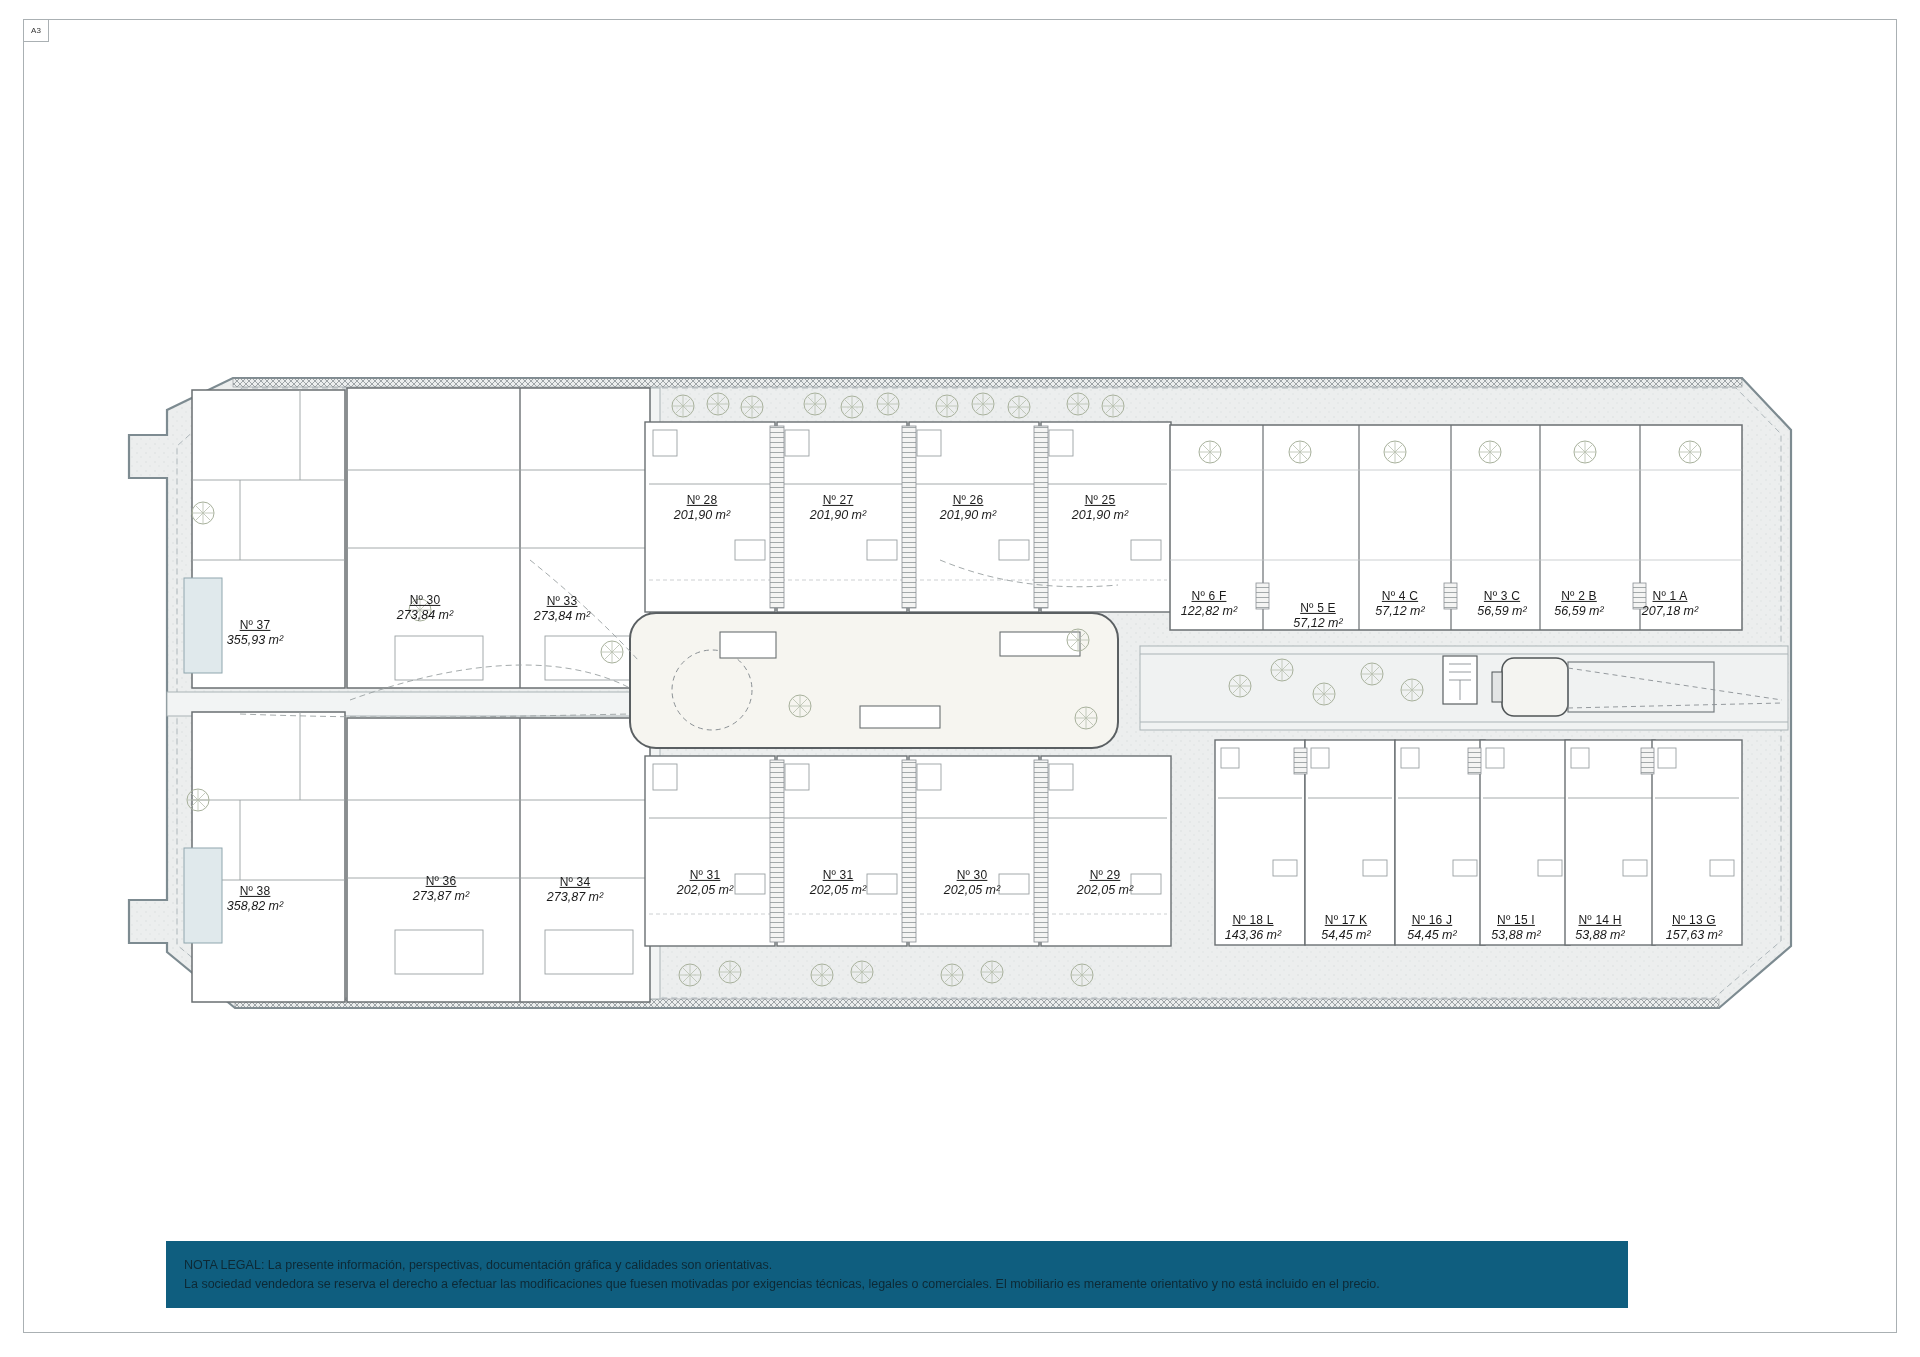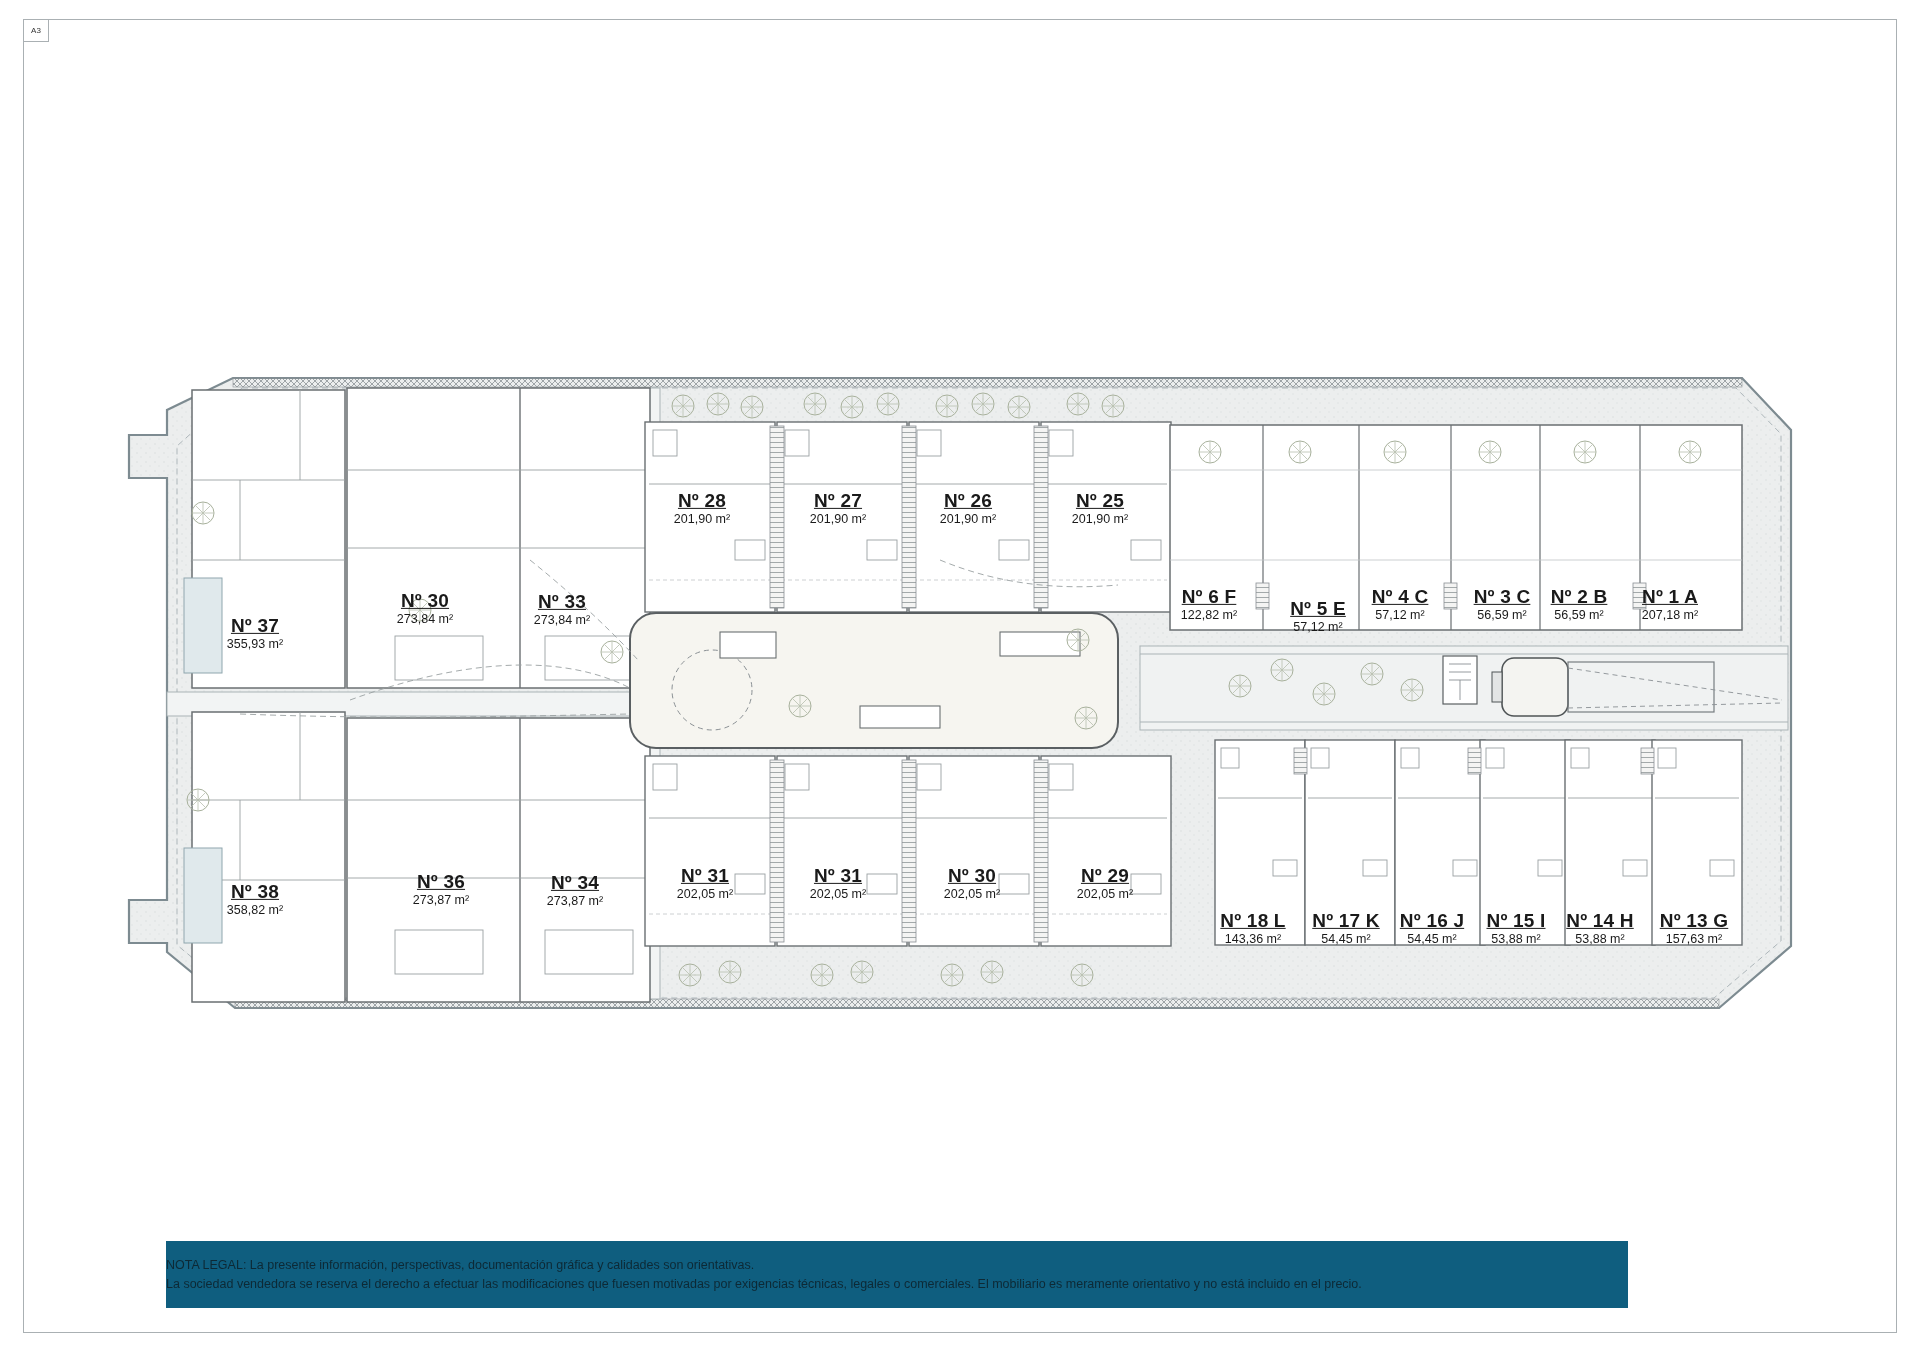--- a/index.html
+++ b/index.html
@@ -16,26 +16,26 @@
     border:1px solid #aab0b3;background:#fff;
     display:flex;align-items:center;justify-content:center;
     font-size:8px;color:#333;
   }
   #plan-svg{position:absolute;left:0;top:0;}
   #unit-label-layer{position:absolute;left:0;top:0;width:1920px;height:1357px;pointer-events:none;}
   .unit-label{
     position:absolute;transform:translate(-50%,-50%);
     text-align:center;white-space:nowrap;line-height:1.15;color:#1a1a1a;
   }
-  .unit-label .num{font-weight:bold;font-size:19px;text-decoration:underline;letter-spacing:.2px;}
-  .unit-label .area{font-size:12.5px;}
+  .unit-label .num{font-weight:normal;font-size:12px;text-decoration:underline;letter-spacing:.2px;}
+  .unit-label .area{font-style:italic;font-size:12.5px;}
   .legal-bar{
     position:absolute;left:166px;top:1241px;width:1462px;height:67px;
     display:flex;flex-direction:column;justify-content:center;gap:5px;
-    box-sizing:border-box;
+    padding-left:18px;box-sizing:border-box;
   }
   .legal-bar .legal-line{font-size:12.5px;color:#0d2935;}
 </style>
 </head>
 <body>
 
 <div id="stage">
 
   <div class="sheet-frame"></div>
   <div class="sheet-label">A3</div>

